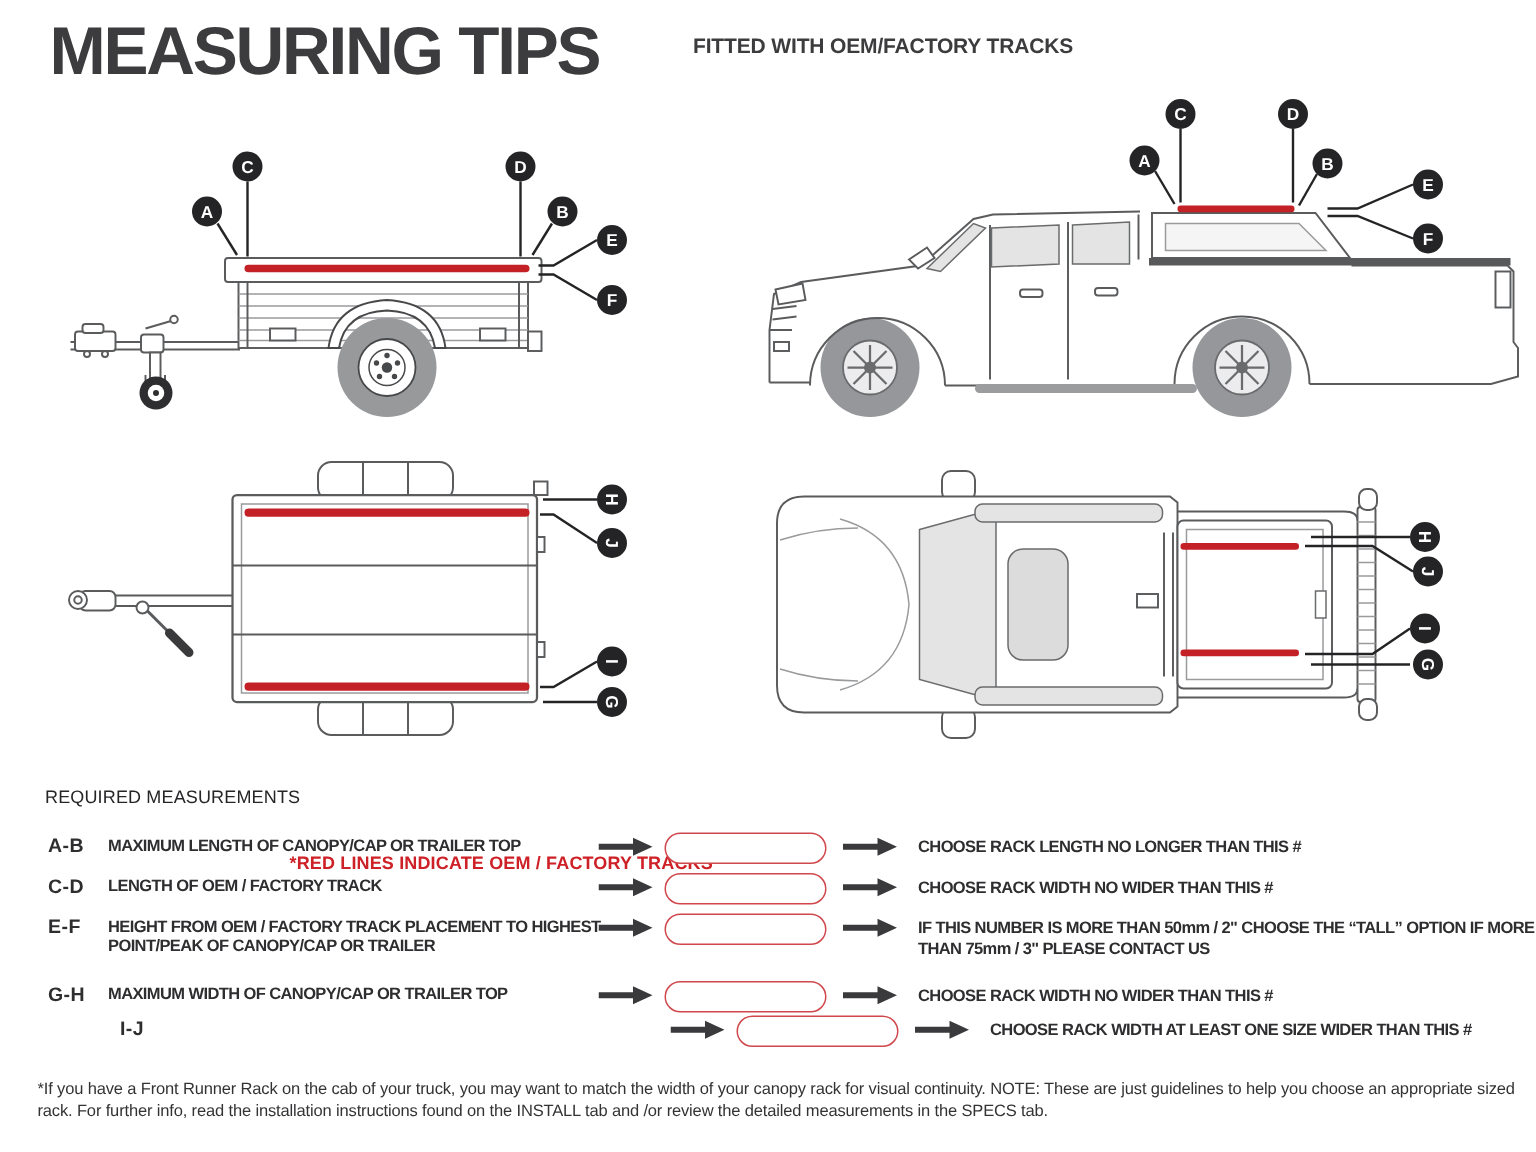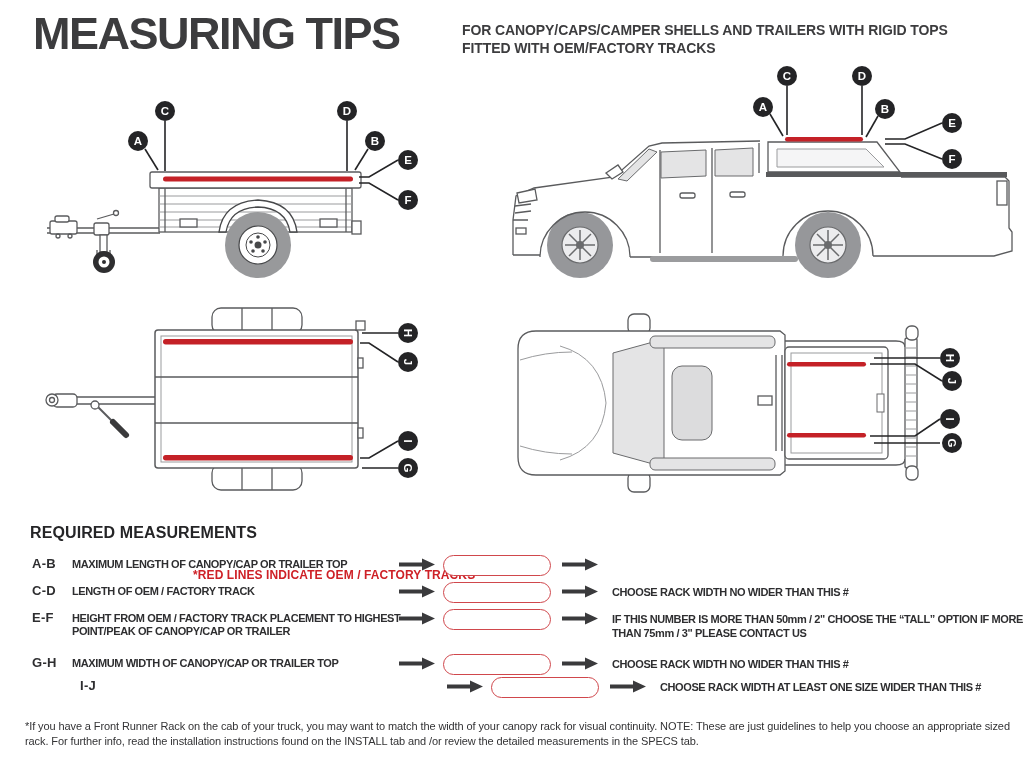--- a/index.html
+++ b/index.html
@@ -14,38 +14,37 @@
   
   svg .outline{stroke:#5a5b5d;stroke-width:1.3;fill:none;}
   svg .outline-f{stroke:#5a5b5d;stroke-width:1.3;fill:#ffffff;}
   svg .thin{stroke:#9a9b9d;stroke-width:1;fill:none;}
   svg .glass{fill:#e4e4e5;stroke:#6a6b6d;stroke-width:1;}
   svg .leader{stroke:#242426;stroke-width:1.6;fill:none;}
   svg .badge{fill:#242426;}
   svg .badge-text{fill:#ffffff;font-family:"Liberation Sans",sans-serif;font-size:11.5px;font-weight:bold;text-anchor:middle;}
   svg .track{fill:#c42127;}
   
-  .req-head{left:30px;top:524px;font-size:16px;font-weight:bold;letter-spacing:0.1px;color:#252527;}
+  .req-head{left:30px;top:524px;font-size:12px;font-weight:normal;letter-spacing:0.1px;color:#252527;}
   .req-note{left:193px;top:524px;font-size:12px;font-weight:bold;letter-spacing:0.1px;color:#ce2127;margin-top:44px;}
   .mrow{position:absolute;left:0;top:0;width:1024px;height:40px;}
   .mkey{position:absolute;left:32px;top:1px;font-size:13px;font-weight:bold;letter-spacing:0.3px;color:#2e2e30;}
   .mlabel{position:absolute;left:72px;top:2.5px;width:330px;font-size:11px;font-weight:bold;letter-spacing:-0.4px;line-height:13.5px;color:#2e2e30;}
   .mresult{position:absolute;left:612px;top:2.5px;width:412px;font-size:11px;font-weight:bold;letter-spacing:-0.4px;line-height:14px;color:#2e2e30;}
   .arrow1{position:absolute;left:399px;top:3px;}
   .arrow2{position:absolute;left:562px;top:3px;}
   .pill{position:absolute;left:443px;top:0;width:106px;height:19px;border:1.6px solid #d0474c;border-radius:12px;background:#ffffff;}
   
   .footnote{left:25px;top:719px;width:994px;font-size:11px;line-height:14.5px;letter-spacing:-0.1px;color:#333335;}
 </style>
 </head>
 <body>
 
 <div class="abs title">MEASURING TIPS</div>
 <div class="abs subtitle">
-  <div>FOR CANOPY/CAPS/CAMPER SHELLS AND TRAILERS WITH RIGID TOPS</div>
   <div>FITTED WITH OEM/FACTORY TRACKS</div>
 </div>
 
 <svg class="abs" style="left:25px;top:90px;" width="415" height="205" viewBox="0 0 415 205">
 
   <g class="outline">
     <path d="M135,138 H22"></path>
       <path d="M135,143 H22"></path>
     <rect x="25" y="131" width="27" height="13" rx="2" fill="#fff"></rect>
     <rect x="30" y="126" width="14" height="6" rx="2" fill="#fff"></rect>
@@ -325,20 +324,21 @@
 <div class="mrow" style="top:555px;">
   <span class="mkey">A-B</span>
   <span class="mlabel">MAXIMUM  LENGTH OF CANOPY/CAP OR TRAILER TOP</span>
   <svg class="arrow1" width="37" height="13" viewBox="0 0 37 13">
       <path d="M0,4.5 H23 V0.5 L36,6.5 L23,12.5 V8.5 H0 Z" fill="#3a3a3c"></path>
     </svg>
   <span class="pill"></span>
   <svg class="arrow2" width="37" height="13" viewBox="0 0 37 13">
       <path d="M0,4.5 H23 V0.5 L36,6.5 L23,12.5 V8.5 H0 Z" fill="#3a3a3c"></path>
     </svg>
+  <span class="mresult">CHOOSE RACK LENGTH NO LONGER THAN THIS #</span>
 </div>
 
 <div class="mrow" style="top:582px;">
   <span class="mkey">C-D</span>
   <span class="mlabel">LENGTH OF OEM / FACTORY TRACK</span>
   <svg class="arrow1" width="37" height="13" viewBox="0 0 37 13">
       <path d="M0,4.5 H23 V0.5 L36,6.5 L23,12.5 V8.5 H0 Z" fill="#3a3a3c"></path>
     </svg>
   <span class="pill"></span>
   <svg class="arrow2" width="37" height="13" viewBox="0 0 37 13">

